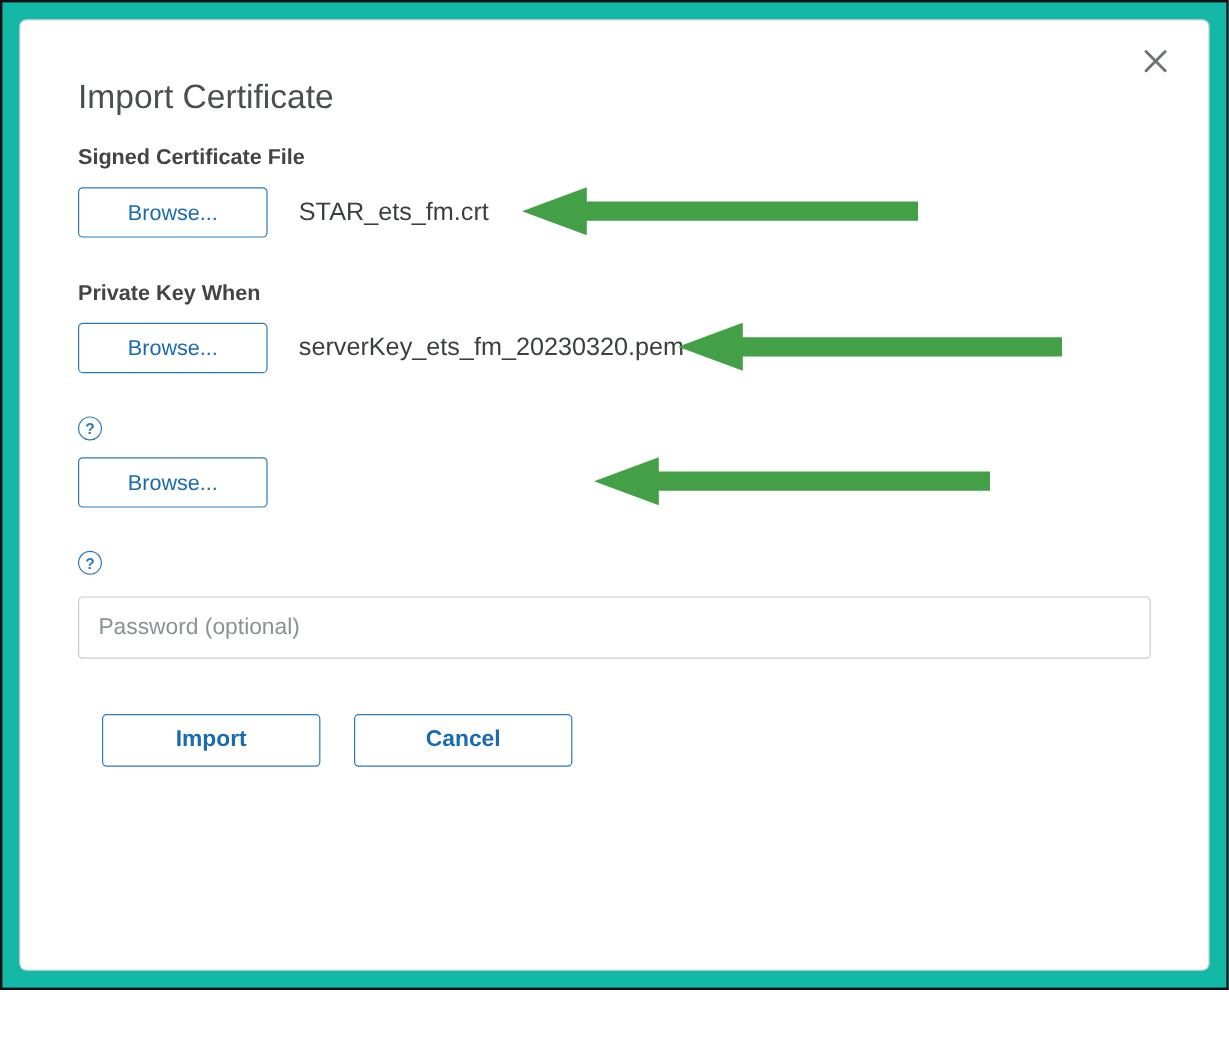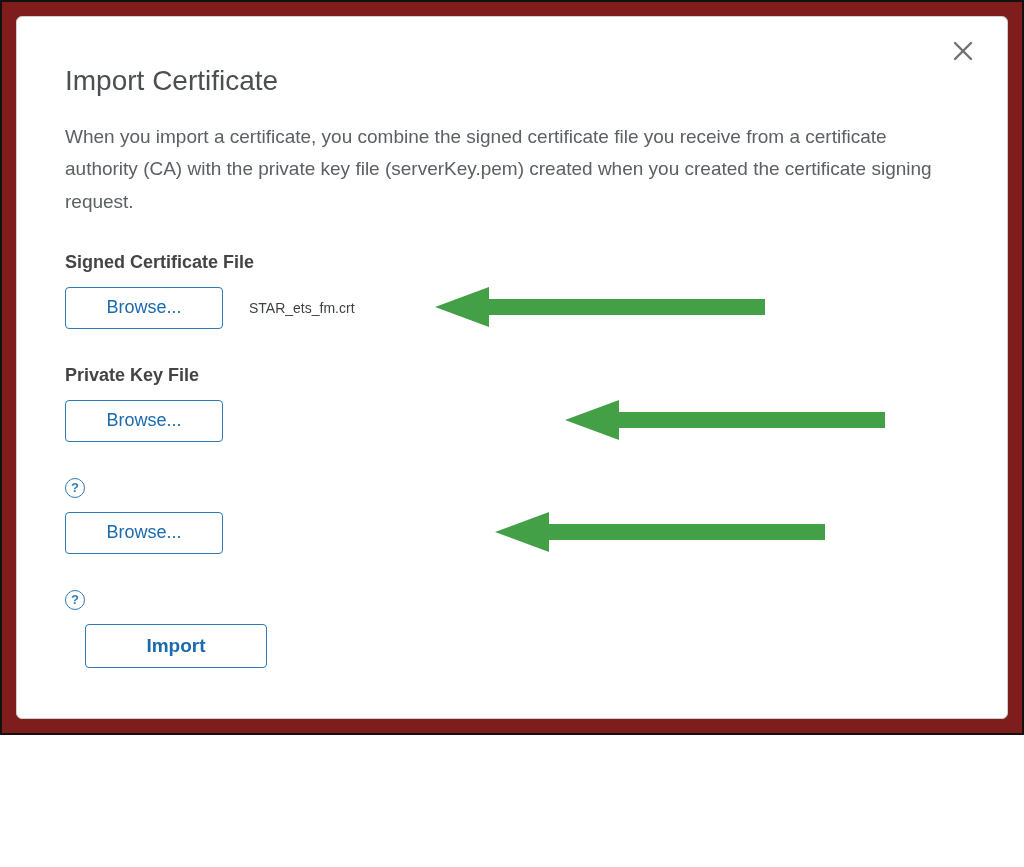--- a/index.html
+++ b/index.html
@@ -4,24 +4,24 @@
 <style>
   * { box-sizing: border-box; }
   html, body {
     margin: 0; padding: 0;
     width: 1024px; height: 867px;
     font-family: "Segoe UI", Arial, Helvetica, sans-serif;
     background: #ffffff;
     color: #333;
   }
   .outer {
-    width: 1024px; height: 735px;
+    width: 1024px; height: 825px;
     border: 2px solid #111;
     position: relative;
-    background: #7f1d1d;
+    background: #14b8a6;
   }
   .dialog {
     position: absolute;
     left: 14px; top: 14px; right: 14px; bottom: 14px;
     border: 1px solid #c9cfd3;
     border-radius: 6px;
     background: #fff;
     padding: 38px 48px 40px 48px;
   }
   .close {
@@ -67,21 +67,21 @@
     padding: 0 18px;
     border: 1px solid #2e79b7;
     background: #fff;
     color: #1a6ab0;
     font-size: 18px;
     border-radius: 4px;
     cursor: pointer;
     text-align: center;
   }
   .filename {
-    font-size: 14px;
+    font-size: 21px;
     color: #3c3f42;
   }
   .help-icon {
     display: inline-flex;
     align-items: center; justify-content: center;
     width: 20px; height: 20px;
     border: 1.5px solid #2e79b7;
     color: #2e79b7;
     border-radius: 50%;
     font-size: 13px;
@@ -131,38 +131,38 @@
   <div class="dialog">
 
     <div class="close">
       <svg viewBox="0 0 24 24">
         <line x1="4" y1="4" x2="20" y2="20" stroke="#6f7276" stroke-width="2.4" stroke-linecap="round"></line>
         <line x1="20" y1="4" x2="4" y2="20" stroke="#6f7276" stroke-width="2.4" stroke-linecap="round"></line>
       </svg>
     </div>
 
     <h1 class="title">Import Certificate</h1>
-    <p class="desc">When you import a certificate, you combine the signed certificate file you receive from a certificate authority (CA) with the private key file (serverKey.pem) created when you created the certificate signing request.</p>
 
     
     <div class="field-label">Signed Certificate File</div>
     <div class="file-row">
       <button class="browse-btn">Browse...</button>
       <span class="filename">STAR_ets_fm.crt</span>
       <div class="arrow" style="left:370px; top:-4px;">
         <svg width="330" height="48" viewBox="0 0 330 48">
           <polygon points="0,24 54,4 54,16 330,16 330,32 54,32 54,44" fill="#43a047"></polygon>
         </svg>
       </div>
     </div>
 
     
-    <div class="field-label">Private Key File</div>
+    <div class="field-label">Private Key When</div>
     <div class="file-row">
       <button class="browse-btn">Browse...</button>
+      <span class="filename">serverKey_ets_fm_20230320.pem</span>
       <div class="arrow" style="left:500px; top:-4px;">
         <svg width="320" height="48" viewBox="0 0 320 48">
           <polygon points="0,24 54,4 54,16 320,16 320,32 54,32 54,44" fill="#43a047"></polygon>
         </svg>
       </div>
     </div>
 
     
     <div class="field-label">
       <span class="help-icon">?</span>
@@ -173,20 +173,22 @@
         <svg width="330" height="48" viewBox="0 0 330 48">
           <polygon points="0,24 54,4 54,16 330,16 330,32 54,32 54,44" fill="#43a047"></polygon>
         </svg>
       </div>
     </div>
 
     
     <div class="field-label">
       <span class="help-icon">?</span>
     </div>
+    <input type="password" class="pw-input" placeholder="Password (optional)" style="">
 
     
     <div class="actions">
       <button class="action-btn">Import</button>
+      <button class="action-btn">Cancel</button>
     </div>
 
   </div>
 </div>
 
 </body></html>

